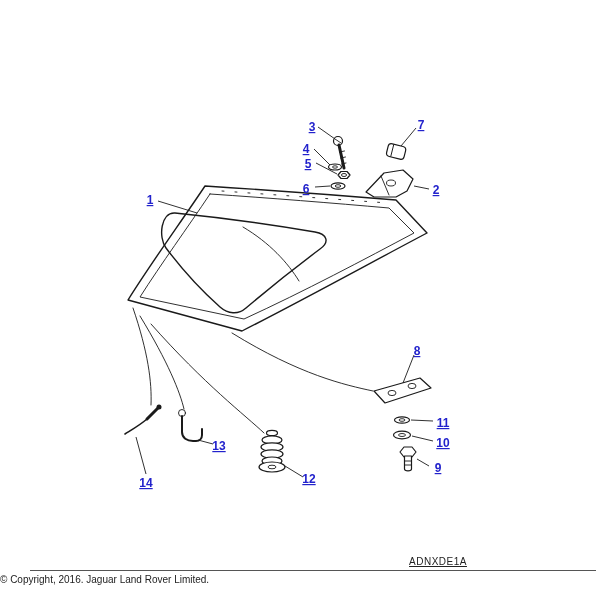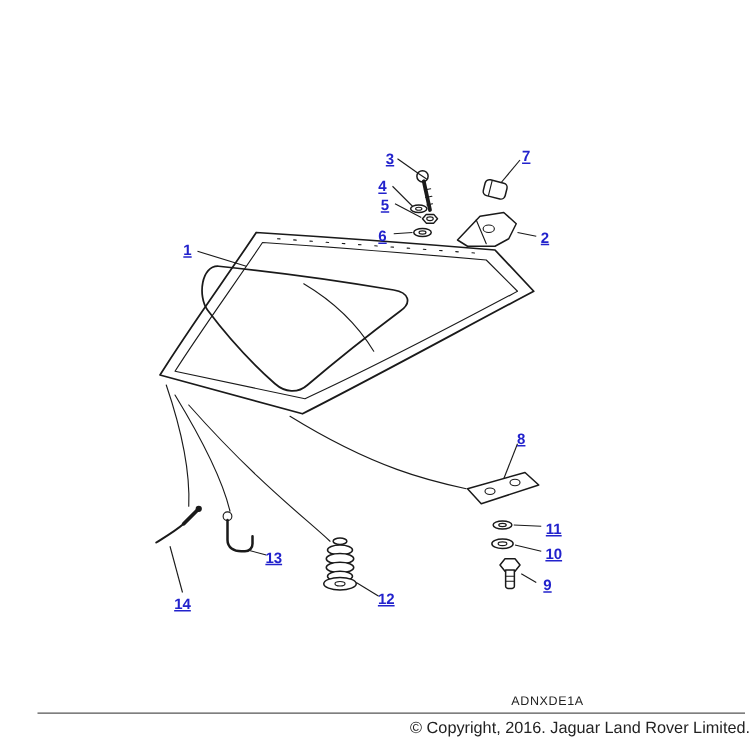--- a/index.html
+++ b/index.html
@@ -11,23 +11,23 @@
   .thin{fill:none;stroke:#1a1a1a;stroke-width:0.9;stroke-linejoin:round;stroke-linecap:round;}
   .part{fill:#ffffff;stroke:#1a1a1a;stroke-width:1.2;stroke-linejoin:round;}
   .hole{fill:#ffffff;stroke:#1a1a1a;stroke-width:0.9;}
   .leaders line{stroke:#1a1a1a;stroke-width:0.9;}
 
   .callout{font-family:"Liberation Sans",sans-serif;font-size:12px;font-weight:bold;
            fill:var(--link,#2222cc);text-anchor:middle;text-decoration:underline;cursor:pointer;}
 
   .footer-line{position:absolute;left:30px;width:566px;top:570px;border-top:1px solid #555;}
   .code{position:absolute;top:556px;left:398px;width:80px;text-align:center;
-        font-size:10px;color:#222;letter-spacing:0.5px;}
-  .copyright{position:absolute;top:574px;left:0;width:100%;text-align:right;
-             font-size:13px;color:#222;}
+        font-size:10px;color:#222;letter-spacing:0.5px;text-decoration:underline;}
+  .copyright{position:absolute;top:574px;left:0;width:100%;text-align:left;
+             font-size:10px;color:#222;}
 </style>
 </head>
 <body>
 
 <div class="page">
 
   <svg width="600" height="600" viewBox="0 0 600 600">
 
     <g>
       <path class="thin" d="M133,308 C148,352 152,382 151,405"></path>

